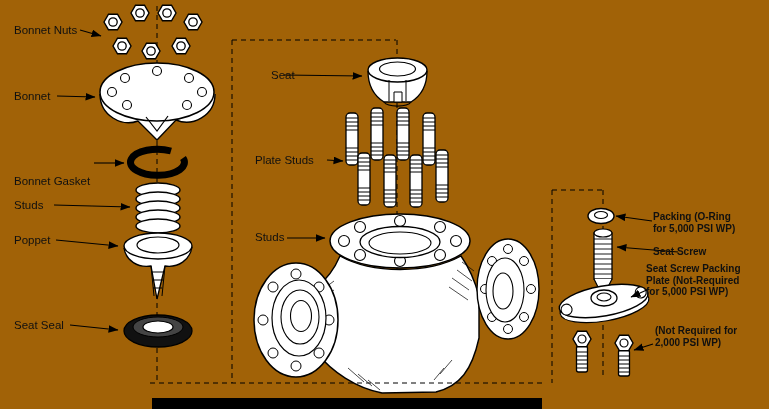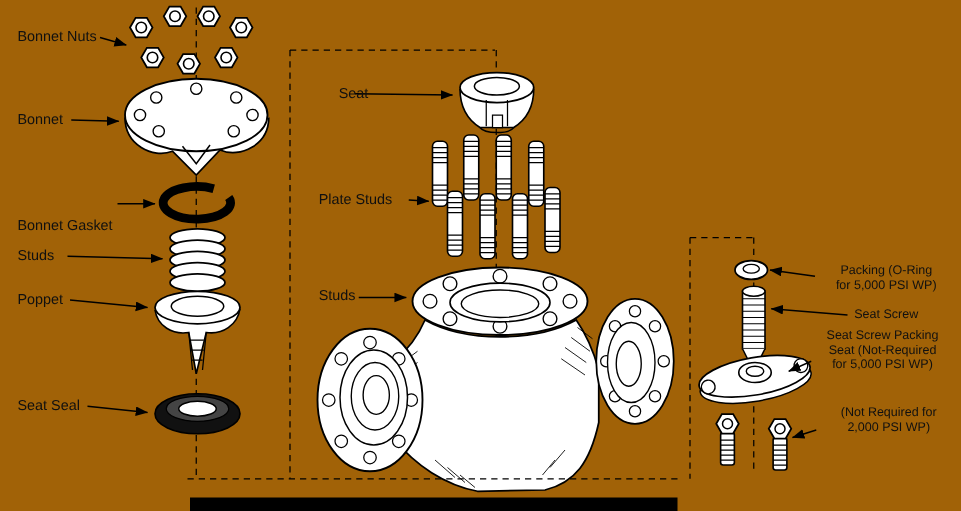--- a/index.html
+++ b/index.html
@@ -1,20 +1,20 @@
 <!DOCTYPE html>
 <html><head>
 <meta charset="utf-8">
 <style>
   html,body{margin:0;padding:0;background:#fff;}
   .stage{position:relative;width:769px;height:409px;background:#a16207;
          font-family:"Liberation Sans",sans-serif;color:#101010;overflow:hidden;}
   .stage svg{position:absolute;left:0;top:0;display:block;}
   .lbl{position:absolute;font-size:11.5px;line-height:13px;white-space:nowrap;color:#101010;}
-  .lbl-r{position:absolute;font-size:10px;font-weight:400;line-height:11.5px;text-align:center;color:#101010;}
+  .lbl-r{position:absolute;font-size:10px;font-weight:700;line-height:11.5px;color:#101010;}
 </style>
 </head>
 <body>
 
 <div class="stage">
 
   <svg width="769" height="409" viewBox="0 0 769 409">
     <defs>
       <marker id="arr" markerWidth="10" markerHeight="8" refX="8.6" refY="3.5" orient="auto">
         <path d="M0,0 L9,3.5 L0,7 Z" fill="#000"></path>
@@ -227,21 +227,21 @@
     <div>Packing (O-Ring</div>
     <div>for 5,000 PSI WP)</div>
   </div>
 
   <div class="lbl-r" style="left:653px;top:246px;width:112px">
     <div>Seat Screw</div>
   </div>
 
   <div class="lbl-r" style="left:646px;top:263px;width:120px">
     <div>Seat Screw Packing</div>
-    <div>Seat (Not-Required</div>
+    <div>Plate (Not-Required</div>
     <div>for 5,000 PSI WP)</div>
   </div>
 
   <div class="lbl-r" style="left:655px;top:325px;width:112px">
     <div>(Not Required for</div>
     <div>2,000 PSI WP)</div>
   </div>
 
 </div>
 

